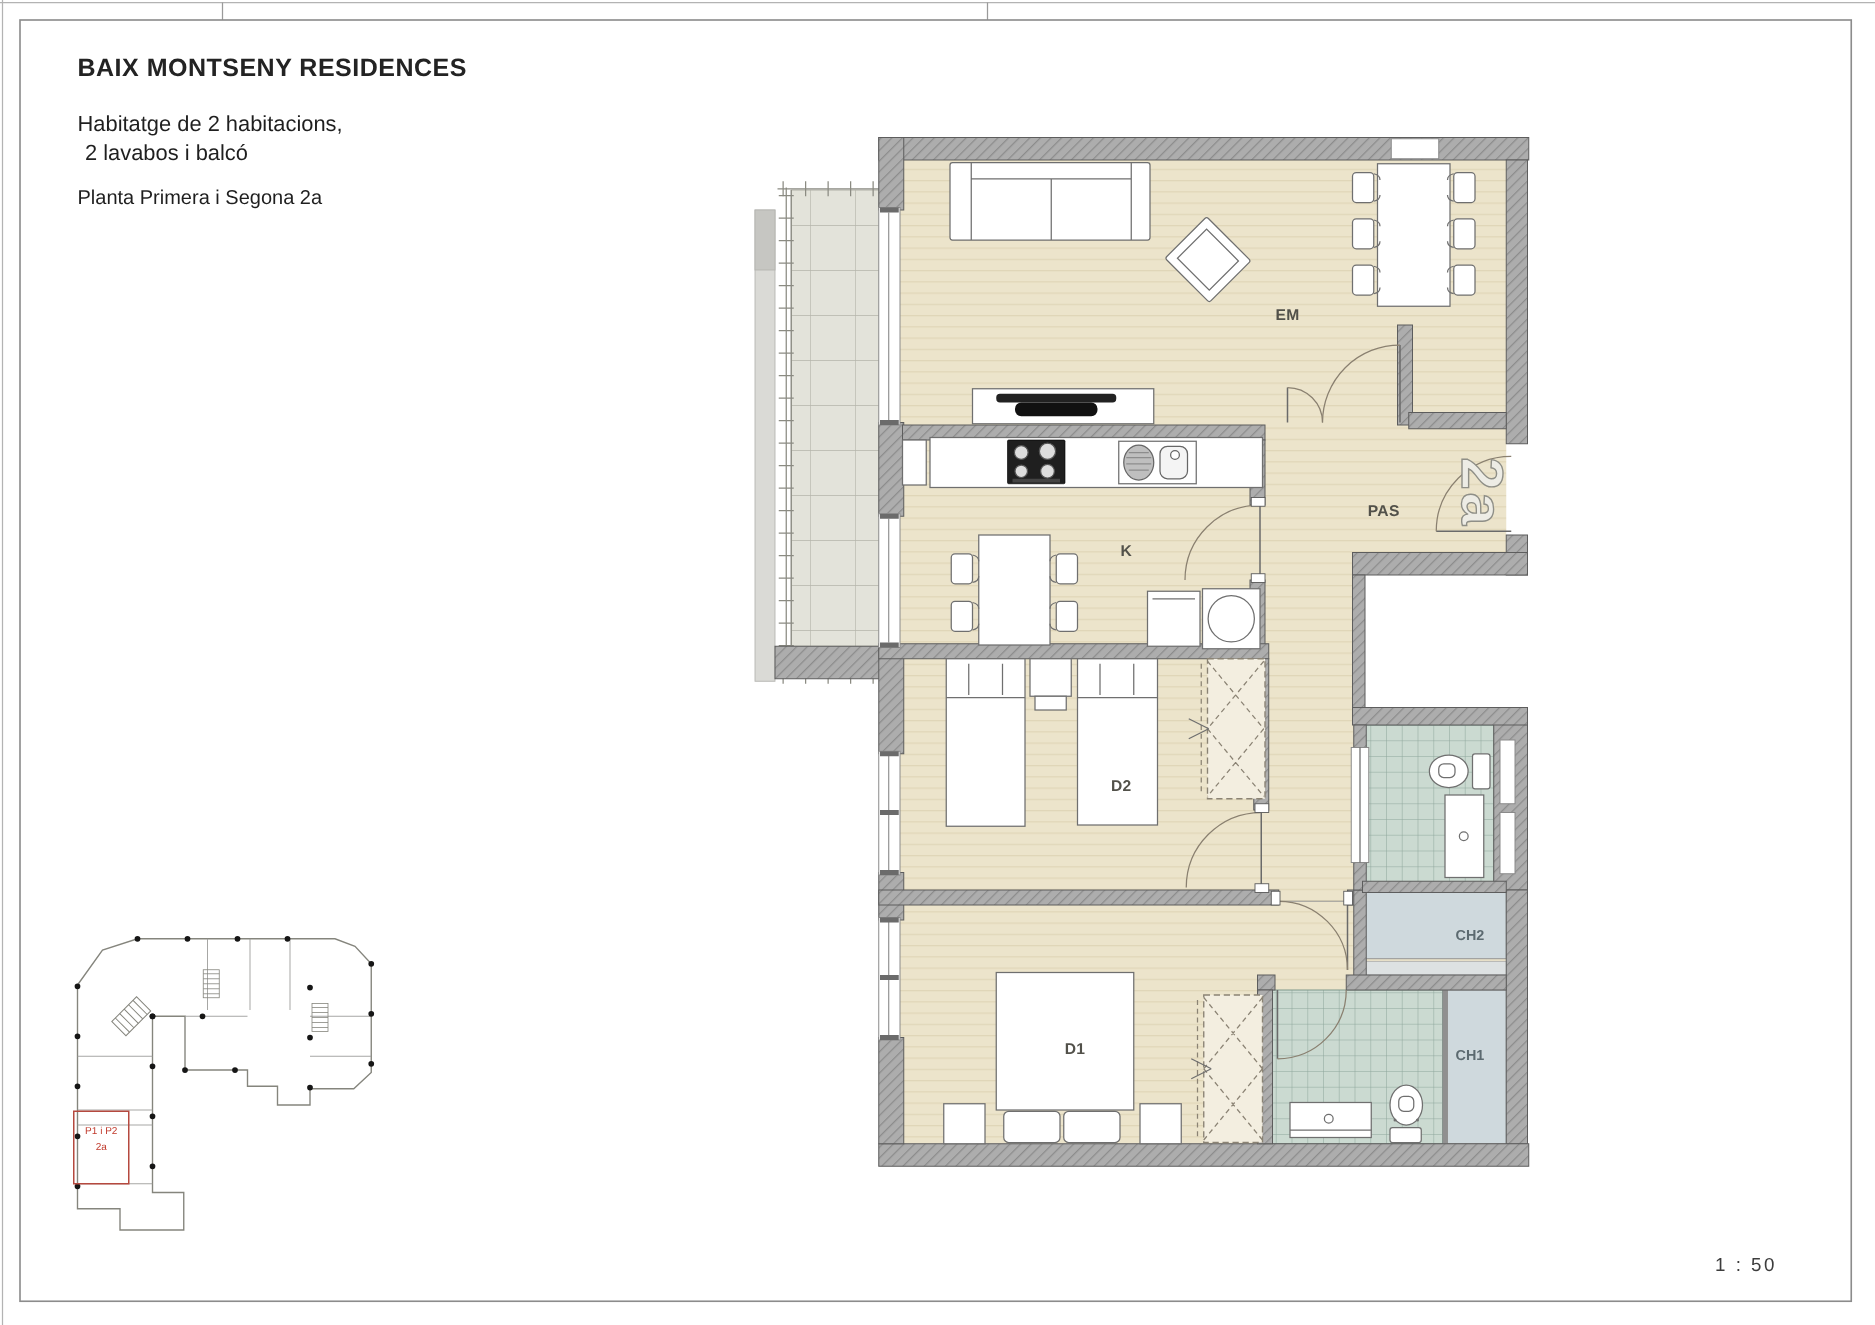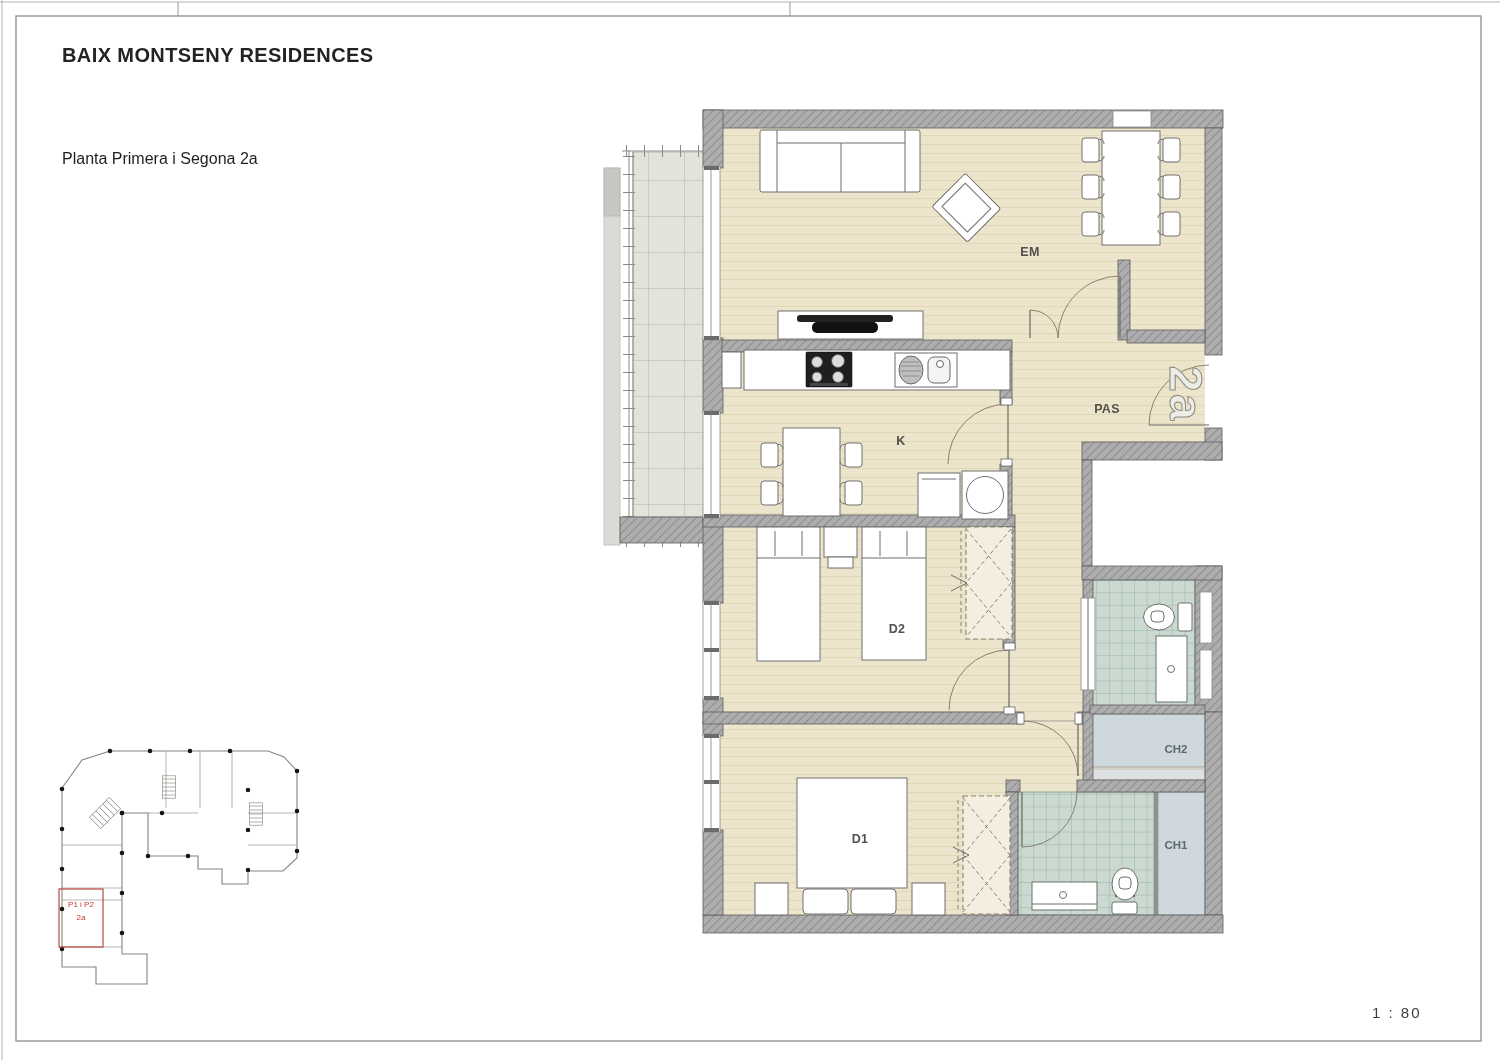--- a/index.html
+++ b/index.html
@@ -324,16 +324,20 @@
       <path class="kdots" d="M148,856 H198"></path>
       <rect class="kred" x="59" y="889" width="44" height="58"></rect>
       <text class="kredtxt" x="81" y="907">P1 i P2</text>
       <text class="kredtxt" x="81" y="920">2a</text>
     </g>
   </svg>
 
   <div class="titleblock">
     <div class="title">BAIX MONTSENY RESIDENCES</div>
   </div>
+  <div class="subtitle">
+    <div class="line1">Habitatge de 2 habitacions,</div>
+    <div class="line2">2 lavabos i balcó</div>
+  </div>
   <div class="plan-label">Planta Primera i Segona 2a</div>
-  <div class="scale">1 : 80</div>
+  <div class="scale">1 : 50</div>
 
 </div>
 
 </body></html>

